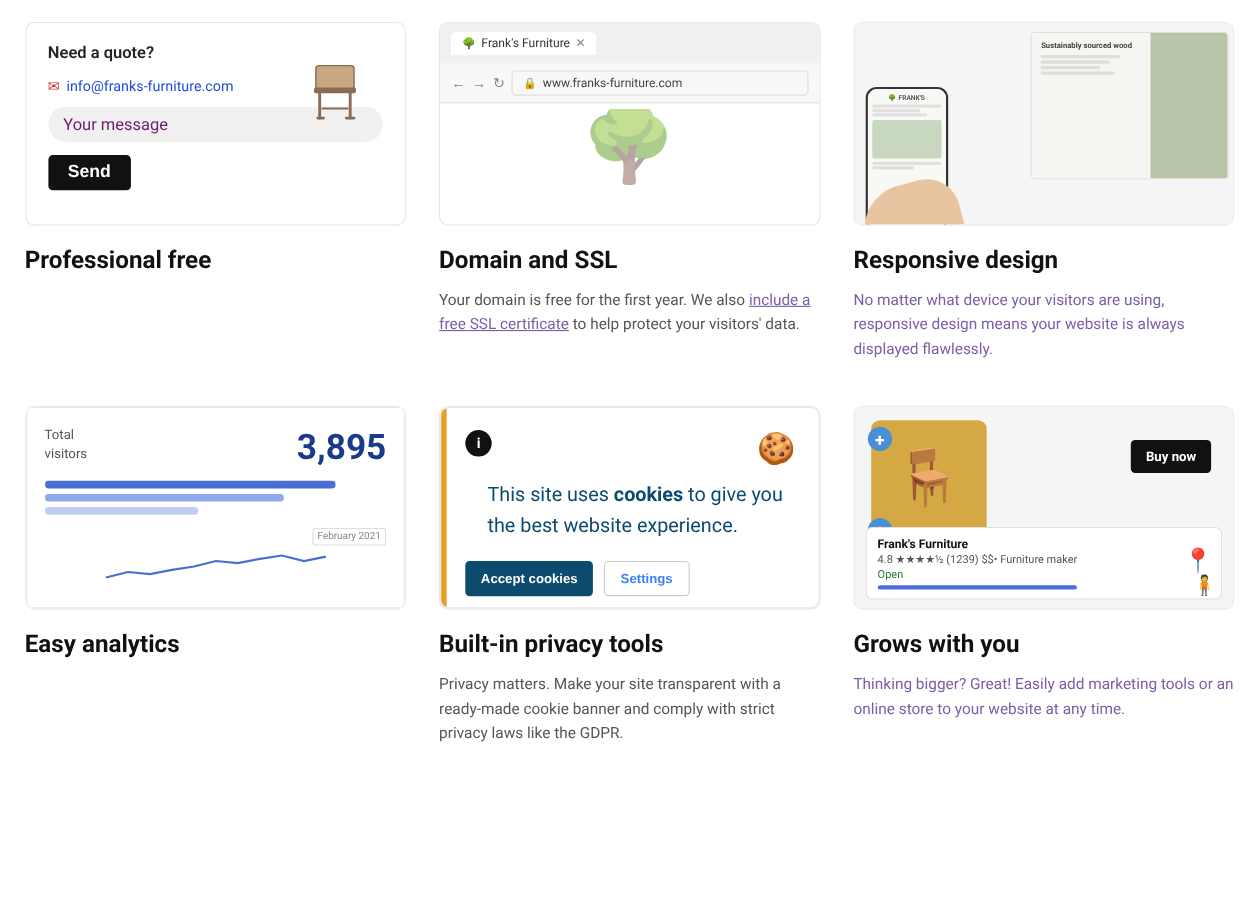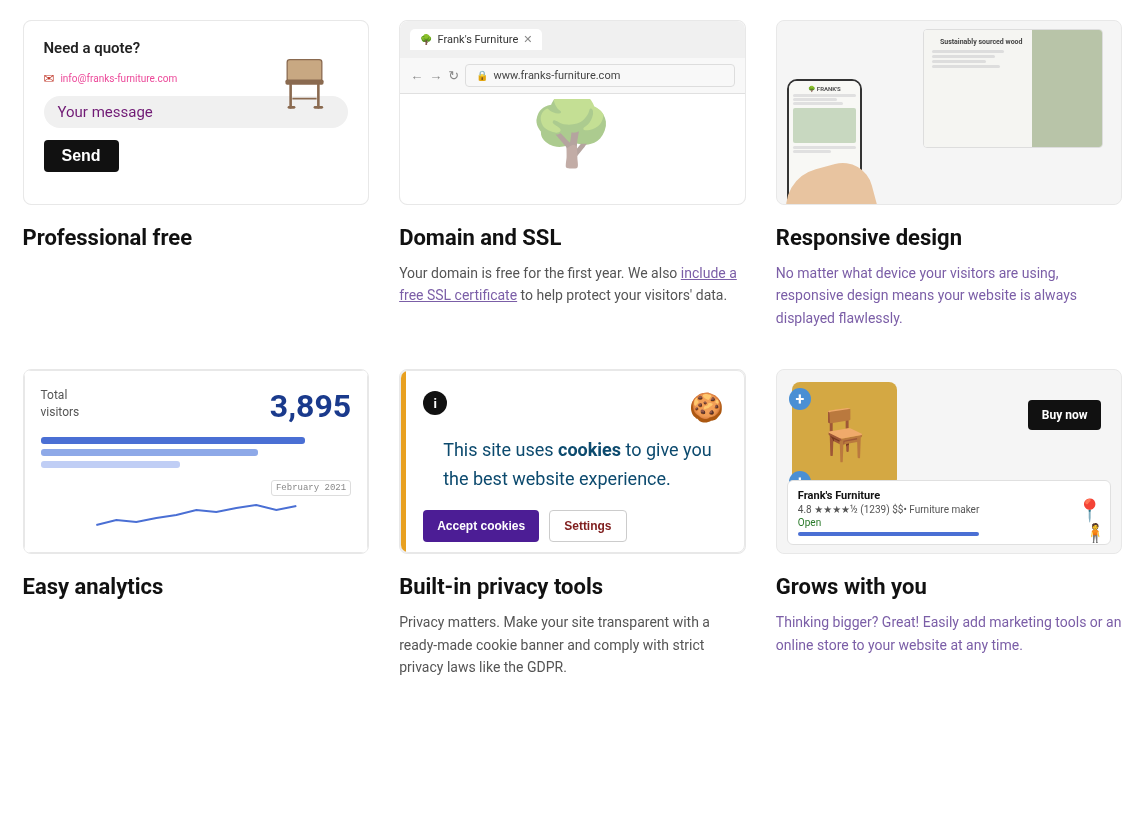--- a/index.html
+++ b/index.html
@@ -169,28 +169,27 @@
       background: #f8f8f5;
       font-size: 5px;
       padding: 4px;
       color: #555;
     }
     .phone-screen .ph-logo { font-size: 6px; font-weight: bold; text-align: center; margin-bottom: 2px; }
     .phone-screen .ph-line { background: #e0e0e0; height: 3px; border-radius: 2px; margin: 1px 0; }
     .desktop-preview {
       position: absolute;
       top: 8px;
-      right: 18px;
+      right: 4px;
       width: 180px;
-      height: 119px;
+      height: 134px;
       background: #fff;
       border: 1px solid #ddd;
       border-radius: 4px;
       overflow: hidden;
-      text-align: right;
     }
 
     
     .analytics-mockup {
       background: #fff;
       border: 1px solid #e8e8e8;
       border-radius: 0;
       padding: 16px;
       height: 100%;
     }
@@ -199,21 +198,20 @@
     .analytics-value { font-size: 32px; font-weight: 700; color: #1a3a8c; }
     .analytics-bars { margin-bottom: 12px; }
     .bar-row { margin-bottom: 5px; }
     .bar { height: 7px; border-radius: 3px; background: #4a6fd4; }
     .bar.mid { background: #8ea9e8; width: 70%; }
     .bar.low { background: #c0cef5; width: 45%; }
     .analytics-chart {
       position: relative;
       height: 50px;
       margin-top: 0;
-      font-family: Liberation Mono, monospace;
     }
     .chart-label {
       position: absolute;
       right: 0;
       top: 0;
       font-size: 9px;
       color: #888;
       background: #fff;
       padding: 2px 4px;
       border: 1px solid #ddd;
@@ -274,32 +272,32 @@
       margin-bottom: 16px;
       flex: 1;
       margin-left: 20px;
     }
     .privacy-text strong { font-weight: 700; }
     .privacy-buttons {
       display: flex;
       gap: 10px;
     }
     .accept-btn {
-      background: #4c1d95;
+      background: #0c4a6e;
       color: #fff;
       border: none;
       border-radius: 4px;
       padding: 8px 14px;
       font-size: 12px;
       font-weight: 600;
       cursor: pointer;
     }
     .settings-btn {
       background: #fff;
-      color: #7f1d1d;
+      color: #3b82f6;
       border: 1px solid #ccc;
       border-radius: 4px;
       padding: 8px 14px;
       font-size: 12px;
       font-weight: 600;
       cursor: pointer;
     }
 
     
     .grows-mockup {
@@ -367,21 +365,21 @@
             <line x1="14" y1="39" x2="14" y2="65" stroke="#8a6a50" stroke-width="3" stroke-linecap="round"></line>
             <line x1="46" y1="39" x2="46" y2="65" stroke="#8a6a50" stroke-width="3" stroke-linecap="round"></line>
             <line x1="16" y1="55" x2="44" y2="55" stroke="#8a6a50" stroke-width="2"></line>
             <line x1="12" y1="65" x2="18" y2="65" stroke="#8a6a50" stroke-width="3" stroke-linecap="round"></line>
             <line x1="42" y1="65" x2="50" y2="65" stroke="#8a6a50" stroke-width="3" stroke-linecap="round"></line>
           </svg>
           <div class="title">Need a quote?</div>
         </div>
         <div class="email-row">
           <span class="envelope">✉</span>
-          <span style="color:#ec4899; font-size:10px;">info@franks-furniture.com</span>
+          <span style="color:#1d4ed8; font-size:13px;">info@franks-furniture.com</span>
         </div>
         <div class="input-mock">Your message</div>
         <button class="send-btn">Send</button>
       </div>
     </div>
     <h3 class="feature-title">Professional free</h3>
   </div>
 
   <div class="feature-card">
     <div class="image-box">

